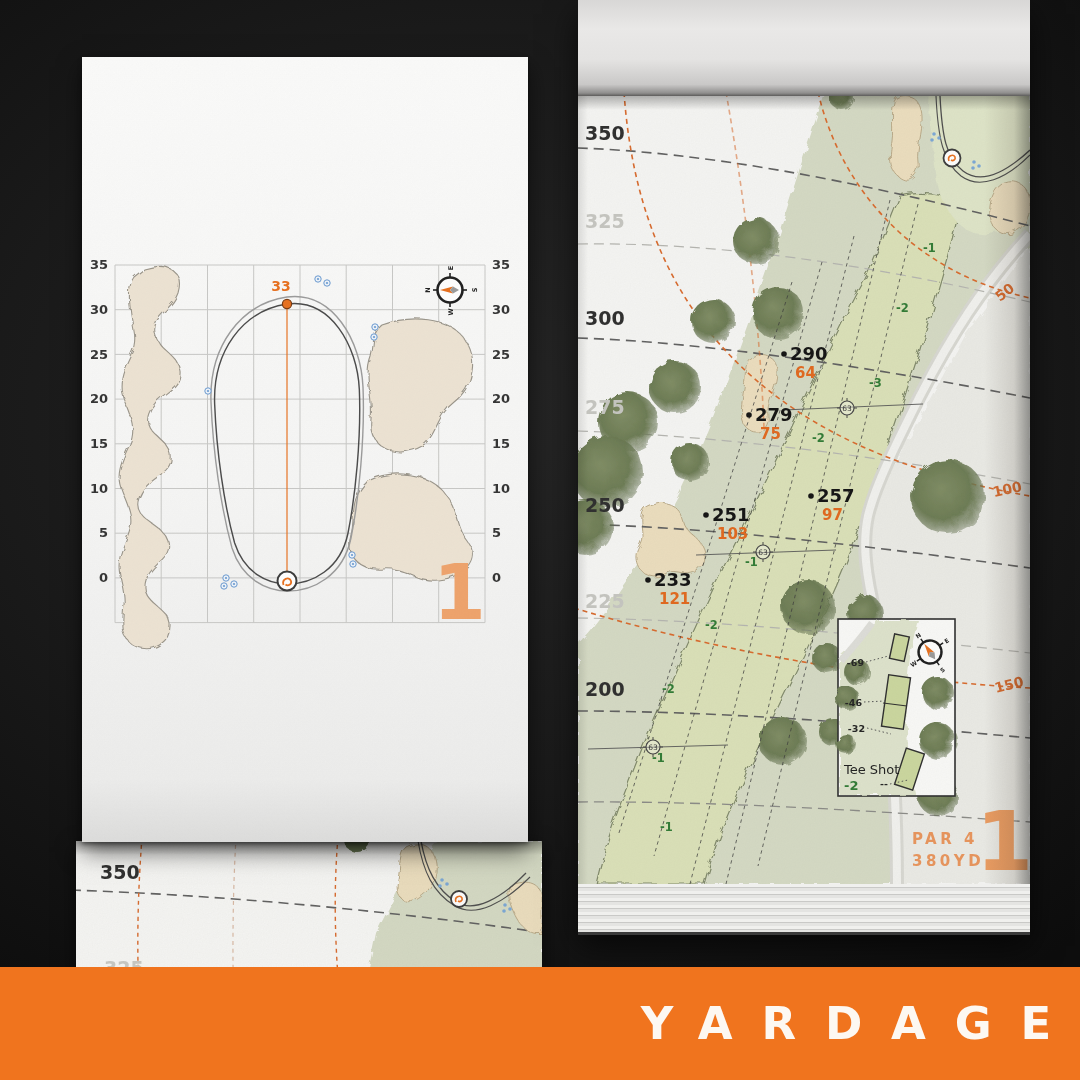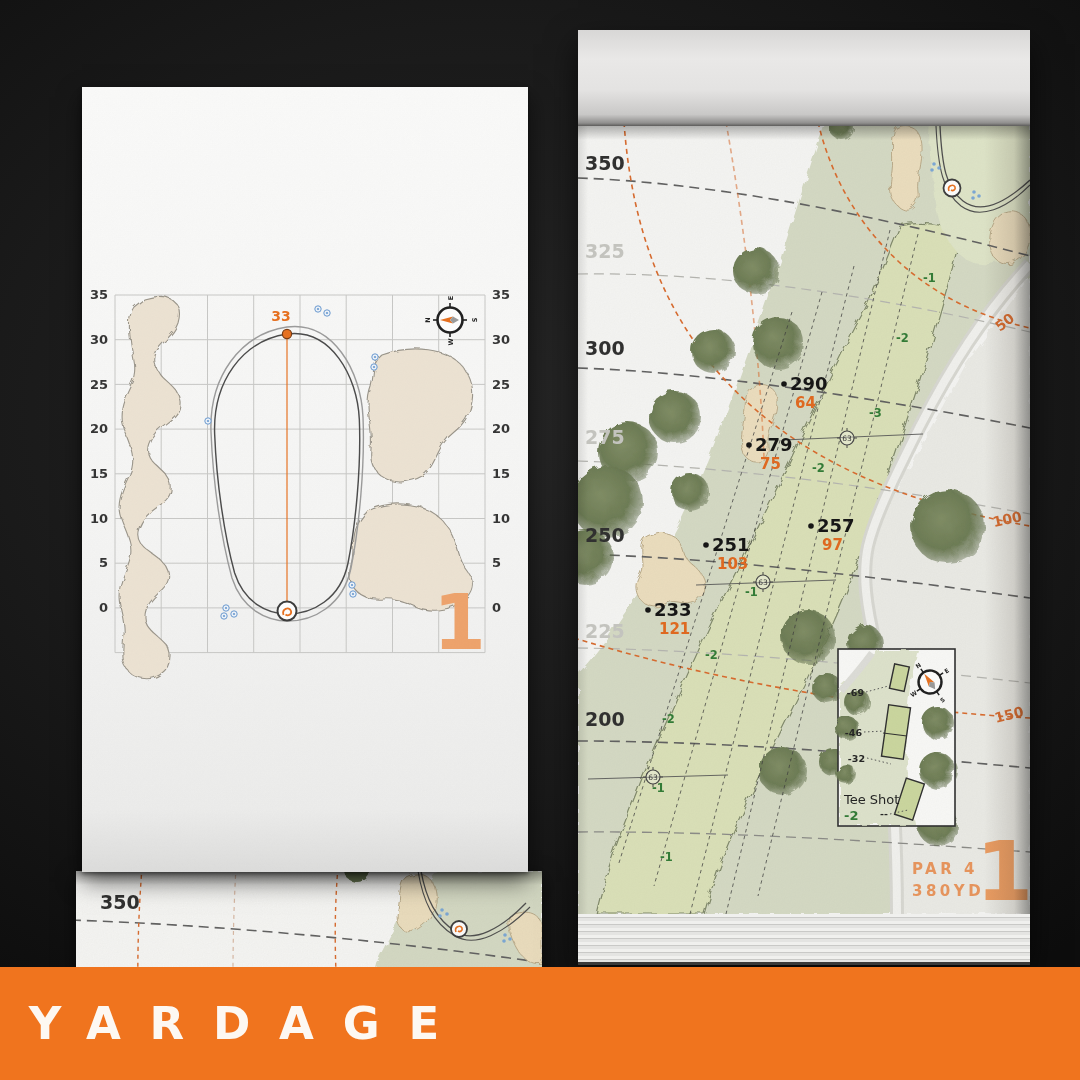--- a/index.html
+++ b/index.html
@@ -1,21 +1,21 @@
 <!DOCTYPE html>
 <html><head>
 <meta charset="utf-8">
 <style>
   html,body{margin:0;padding:0;}
   body{
     width:1080px;height:1080px;position:relative;overflow:hidden;
     background:radial-gradient(ellipse 900px 700px at 45% 38%, #262626 0%, #1a1a1a 55%, #0d0d0d 100%);
     font-family:"DejaVu Sans","Liberation Sans",sans-serif;
   }
-  .page{position:absolute;margin-top:30px;}
+  .page{position:absolute;}
   svg text{font-family:"DejaVu Sans","Liberation Sans",sans-serif;}
 
   
   .under-left{
     left:76px;top:841px;width:466px;height:180px;
     background:#f7f7f5;box-shadow:0 6px 18px rgba(0,0,0,.6);
   }
   .under-left .fold-shade{position:absolute;left:0;top:0;width:100%;height:14px;
     background:linear-gradient(180deg,rgba(0,0,0,.30),rgba(0,0,0,0));}
   .page-left{
@@ -40,21 +40,21 @@
       linear-gradient(270deg,rgba(0,0,0,.38),rgba(60,50,40,.14) 16px,rgba(0,0,0,0) 46px);}
   .stack-right{
     position:absolute;left:0;top:884px;width:100%;height:48px;
     background:repeating-linear-gradient(180deg,#f0f0ee 0 3px,#c9c9c7 3px 4px,#e4e4e2 4px 7px);
     border-bottom:3px solid #3a3a3a;
   }
 
   
   .banner{
     position:absolute;left:0;top:967px;width:1080px;height:113px;z-index:50;
-    display:flex;align-items:center;justify-content:flex-start;
+    display:flex;align-items:center;justify-content:flex-end;
   }
   .banner span{
     color:#fdf8f2;font-size:45px;font-weight:700;
     letter-spacing:.64em;text-indent:.64em;
   }
 </style>
 </head>
 <body>
 
 <div class="page under-left">

